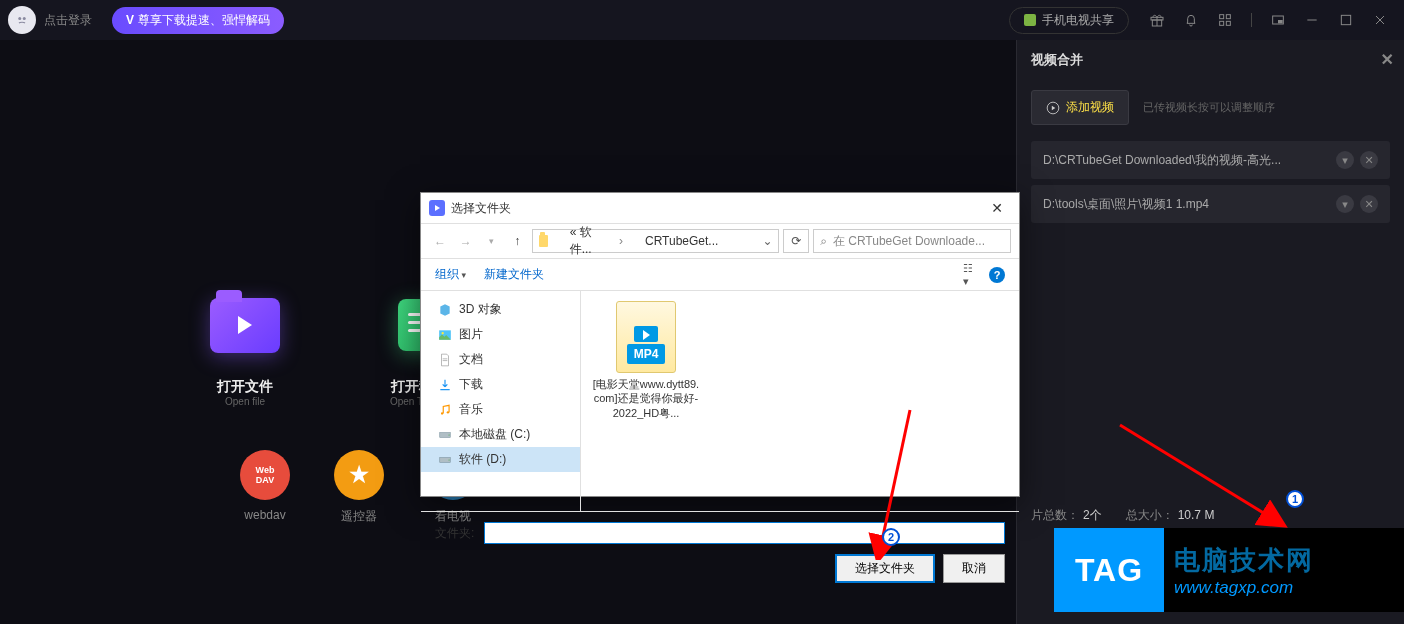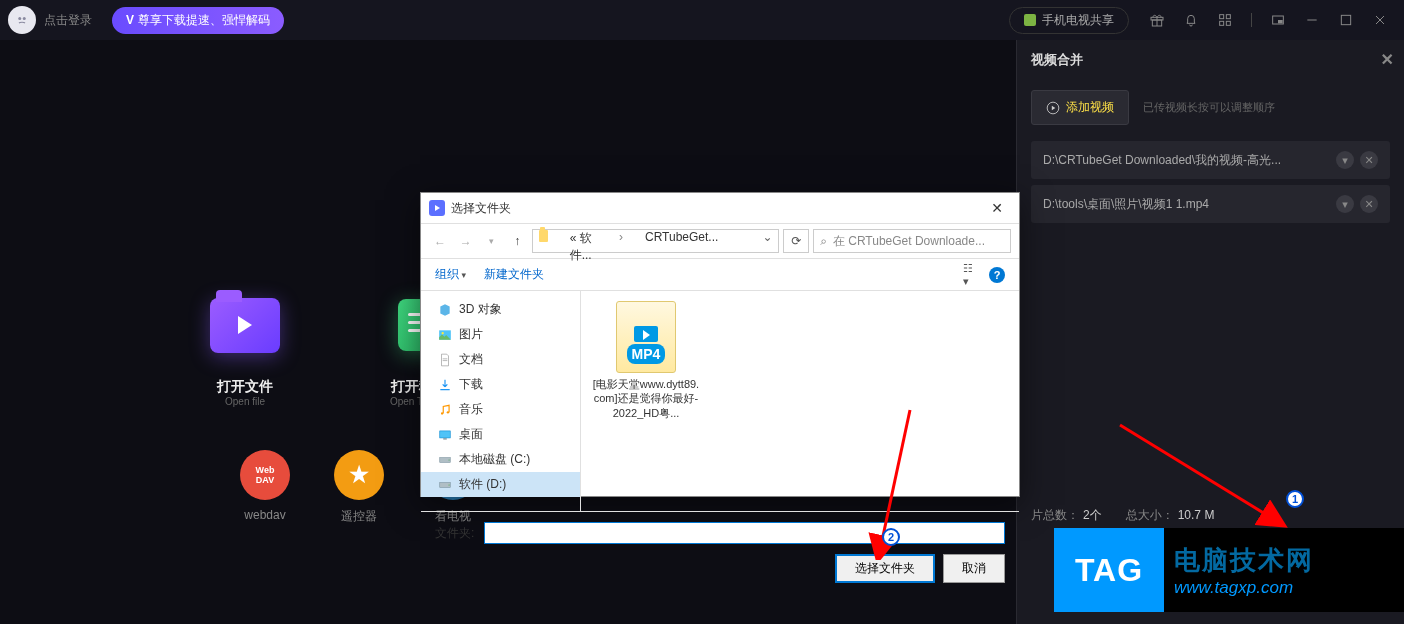--- a/index.html
+++ b/index.html
@@ -60,21 +60,21 @@
 
 .file-dialog { position:absolute; left:420px; top:192px; width:600px; height:305px; background:#fff; border:1px solid #888; box-shadow:0 8px 30px rgba(0,0,0,0.5); font-size:12px; }
 .fd-titlebar { height:30px; display:flex; align-items:center; padding:0 8px; }
 .fd-logo { width:16px; height:16px; background:#5b6fff; border-radius:3px; margin-right:6px; display:flex; align-items:center; justify-content:center;}
 .fd-logo::after { content:''; width:0; height:0; border-left:5px solid #fff; border-top:3px solid transparent; border-bottom:3px solid transparent; }
 .fd-title { flex:1; color:#333; }
 .fd-x { cursor:pointer; padding:4px 8px; color:#333; font-size:14px;}
 .fd-nav { height:36px; border-top:1px solid #e0e0e0; border-bottom:1px solid #e0e0e0; display:flex; align-items:center; padding:0 8px; gap:4px; }
 .fd-arrow { width:22px; height:22px; display:flex; align-items:center; justify-content:center; color:#aaa; cursor:pointer; }
 .fd-arrow.active { color:#333; }
-.fd-breadcrumb { flex:1; height:24px; border:1px solid #ccc; background:#fff; display:flex; padding:0 6px; gap:22px; color:#333; }
+.fd-breadcrumb { flex:1; height:24px; border:1px solid #ccc; background:#fff; display:flex; align-items:center; padding:0 6px; gap:22px; color:#333; }
 .fd-folder-icon { width:14px; height:12px; background:#ffd86b; border-radius:1px; position:relative; }
 .fd-folder-icon::before { content:''; position:absolute; top:-3px; left:1px; width:5px; height:3px; background:#ffd86b; border-radius:1px 1px 0 0; }
 .fd-bc-sep { color:#888; }
 .fd-bc-dropdown { color:#666; }
 .fd-refresh { width:26px; height:24px; border:1px solid #ccc; display:flex; align-items:center; justify-content:center; cursor:pointer; color:#555;}
 .fd-search { width:200px; height:24px; border:1px solid #ccc; display:flex; align-items:center; padding:0 6px; color:#888; gap:6px;}
 .fd-toolbar { height:32px; border-bottom:1px solid #e0e0e0; display:flex; align-items:center; padding:0 14px; gap:18px; }
 .fd-link { color:#0066cc; cursor:pointer; }
 .fd-link.dd::after { content:' ▾'; color:#555; font-size:9px; }
 .fd-view-icons { margin-left:auto; display:flex; gap:8px; align-items:center; }
@@ -82,21 +82,21 @@
 .fd-help { width:16px; height:16px; border-radius:50%; background:#0078d4; color:#fff; display:flex; align-items:center; justify-content:center; font-size:11px; cursor:pointer; font-weight:bold;}
 .fd-body { display:flex; height:220px; }
 .fd-tree { width:160px; border-right:1px solid #e0e0e0; padding:6px 0; overflow:hidden; }
 .fd-tree-item { display:flex; align-items:center; gap:6px; padding:4px 8px 4px 16px; cursor:pointer; color:#333; white-space:nowrap;}
 .fd-tree-item.sel { background:#cce4f7; }
 .fd-tree-item .ti-icon { width:16px; height:14px; flex-shrink:0; display:flex; align-items:center; justify-content:center; }
 .ti-icon svg { width:16px; height:14px; }
 .fd-content { flex:1; padding:10px; }
 .fd-file { width:110px; text-align:center; cursor:pointer; }
 .fd-file-icon { width:60px; height:72px; margin:0 auto 4px; background:linear-gradient(#fff8e0,#ffe9a0); border:1px solid #e0c870; border-radius:3px; position:relative; display:flex; align-items:center; justify-content:center;}
-.fd-mp4-badge { position:absolute; bottom:8px; width:38px; height:20px; background:#0099e5; border-radius:8px; color:#fff; font-size:14px; display:flex; align-items:center; justify-content:center; font-weight:bold;}
+.fd-mp4-badge { position:absolute; bottom:8px; width:38px; height:20px; background:#0099e5; border-radius:2px; color:#fff; font-size:12px; display:flex; align-items:center; justify-content:center; font-weight:bold;}
 .fd-mp4-badge::before { content:''; position:absolute; top:-18px; width:24px; height:16px; background:#0099e5; border-radius:2px;}
 .fd-mp4-badge::after { content:''; position:absolute; top:-14px; width:0; height:0; border-left:7px solid #fff; border-top:5px solid transparent; border-bottom:5px solid transparent;}
 .fd-file-name { font-size:11px; color:#333; line-height:1.3; word-break:break-all; }
 .fd-footer { border-top:1px solid #e0e0e0; padding:10px 14px; }
 .fd-input-row { display:flex; align-items:center; gap:10px; margin-bottom:10px; }
 .fd-input-label { color:#333; }
 .fd-input { flex:1; height:22px; border:1px solid #0078d4; outline:none; padding:0 4px; }
 .fd-btn-row { display:flex; justify-content:flex-end; gap:8px; }
 .fd-btn { padding:4px 18px; border:1px solid #999; background:#f0f0f0; cursor:pointer; font-size:12px; }
 .fd-btn.primary { border:2px solid #0078d4; }
@@ -311,29 +311,20 @@
         </div>
       <div class="fd-tree-item">
           <span class="ti-icon">
             <svg viewBox="0 0 24 24">
               <path d="M9 18V6l10-2v12" stroke="#ff9800" stroke-width="2" fill="none"></path>
               <circle cx="7" cy="18" r="2" fill="#ff9800"></circle>
               <circle cx="17" cy="16" r="2" fill="#ff9800"></circle>
             </svg>
           </span>
           <span>音乐</span>
-        </div>
-      <div class="fd-tree-item">
-          <span class="ti-icon">
-            <svg viewBox="0 0 24 24">
-              <rect x="3" y="5" width="18" height="12" fill="#4fc3f7" stroke="#0288d1"></rect>
-              <rect x="9" y="17" width="6" height="3" fill="#90a4ae"></rect>
-            </svg>
-          </span>
-          <span>桌面</span>
         </div>
       <div class="fd-tree-item">
           <span class="ti-icon">
             <svg viewBox="0 0 24 24">
               <rect x="3" y="8" width="18" height="8" fill="#b0bec5" stroke="#78909c"></rect>
               <circle cx="19" cy="12" r="1" fill="#4caf50"></circle>
             </svg>
           </span>
           <span>本地磁盘 (C:)</span>
         </div>

